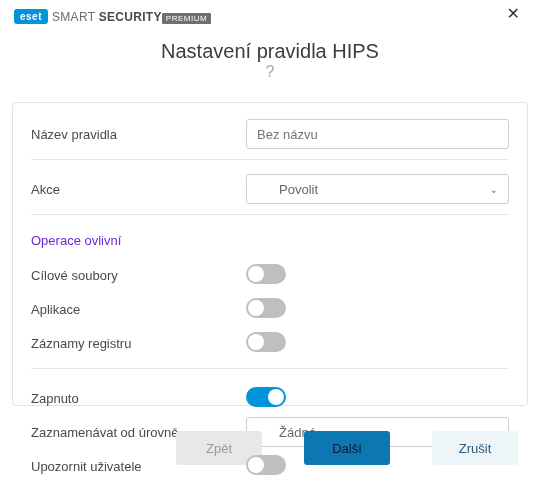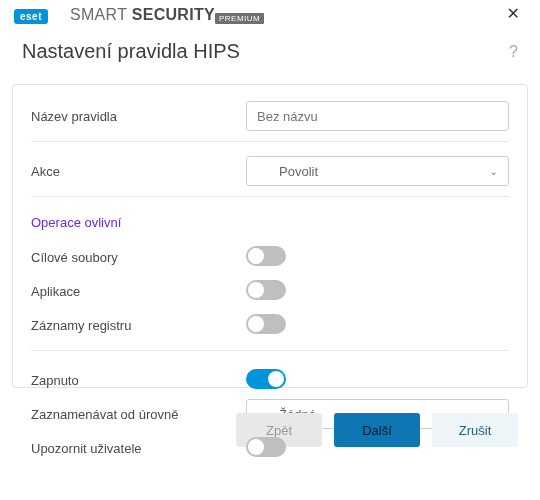--- a/index.html
+++ b/index.html
@@ -21,23 +21,23 @@
     .brand-badge {
       background: #0094d8;
       color: #fff;
       font-weight: bold;
       font-size: 10px;
       padding: 2px 6px;
       border-radius: 3px;
       letter-spacing: 0.5px;
     }
     .brand-text {
-      font-size: 16px;
+      font-size: 12px;
       color: #6b6b6b;
-      margin-left: 22px;
+      margin-left: 4px;
       letter-spacing: 0.3px;
     }
     .brand-text b { color: #4a4a4a; font-weight: 600; }
     .brand-premium {
       font-size: 8px;
       background: #6f6f6f;
       color: #fff;
       padding: 1px 4px;
       letter-spacing: 0.5px;
       border-radius: 1px;
@@ -47,20 +47,21 @@
       font-size: 16px;
       color: #333;
       cursor: pointer;
       padding: 2px 6px;
       line-height: 1;
     }
     .header {
       display: flex;
       align-items: center;
       padding: 10px 22px 14px 22px;
+      flex-direction: column;
     }
     .header h1 {
       font-size: 20px;
       font-weight: 400;
       color: #3d3d3d;
       flex: 1;
     }
     .help-icon {
       color: #a8a8a8;
       font-size: 16px;
@@ -148,20 +149,21 @@
       min-width: 86px;
       height: 34px;
       border-radius: 3px;
       font-size: 13px;
       display: flex;
       align-items: center;
       justify-content: center;
       cursor: pointer;
       border: none;
       font-family: inherit;
+      margin-left: 30px;
     }
     .btn-disabled {
       background: #e8e8e8;
       color: #9a9a9a;
       cursor: default;
     }
     .btn-primary {
       background: #0d77b3;
       color: #0f172a;
     }

